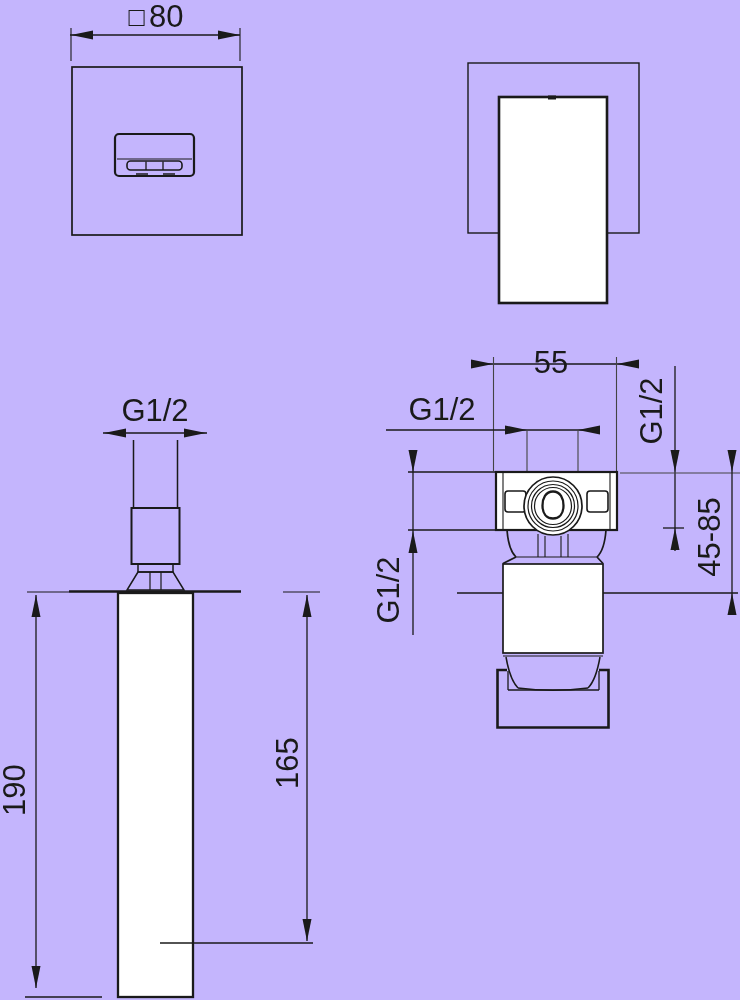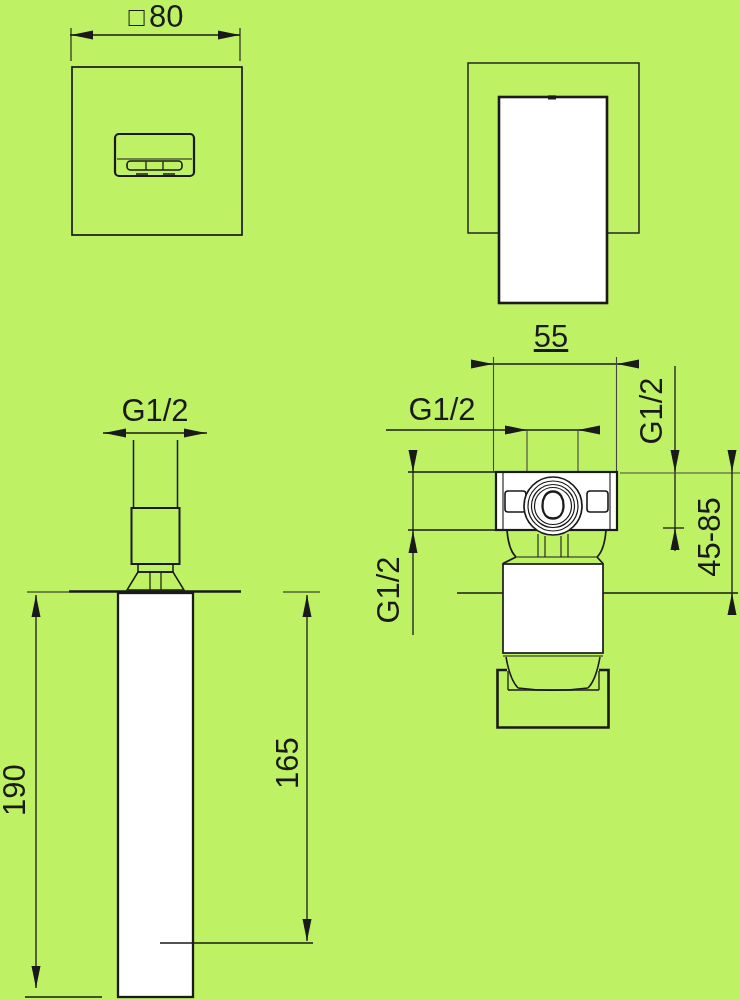--- a/index.html
+++ b/index.html
@@ -1,16 +1,16 @@
 <!DOCTYPE html>
 <html><head>
 <meta charset="utf-8">
 <style>
   html,body{margin:0;padding:0;background:#ffffff;}
-  #canvas{position:relative;width:740px;height:1000px;background:#bef264;overflow:hidden;
+  #canvas{position:relative;width:740px;height:1000px;background:#c4b5fd;overflow:hidden;
           font-family:"Liberation Sans", sans-serif;}
   #drawing{position:absolute;left:0;top:0;}
   .label{position:absolute;font-size:31px;line-height:34px;color:#1a1a1a;
          text-align:center;white-space:nowrap;font-family:"Liberation Sans", sans-serif;}
   .rot{transform:rotate(-90deg);}
   .sym{font-size:27px;vertical-align:1px;margin-right:4px;}
 </style>
 </head>
 <body>
 
@@ -127,21 +127,21 @@
   <div class="label" style="left:106px;top:0px;width:100px;">
     <span class="sym">□</span><span>80</span>
   </div>
 
   <div class="label" style="left:111px;top:394px;width:88px;">G1/2</div>
 
   <div class="label rot" style="left:-25px;top:773px;width:80px;height:34px;">190</div>
 
   <div class="label rot" style="left:248px;top:746px;width:80px;height:34px;">165</div>
 
-  <div class="label" style="left:511px;top:320px;width:80px;text-decoration:underline;">55</div>
+  <div class="label" style="left:511px;top:346px;width:80px;">55</div>
 
   <div class="label" style="left:398px;top:393px;width:88px;">G1/2</div>
 
   <div class="label rot" style="left:344px;top:573px;width:90px;height:34px;">G1/2</div>
 
   <div class="label rot" style="left:607px;top:394px;width:90px;height:34px;">G1/2</div>
 
   <div class="label rot" style="left:655px;top:520px;width:110px;height:34px;">45-85</div>
 
 </div>

